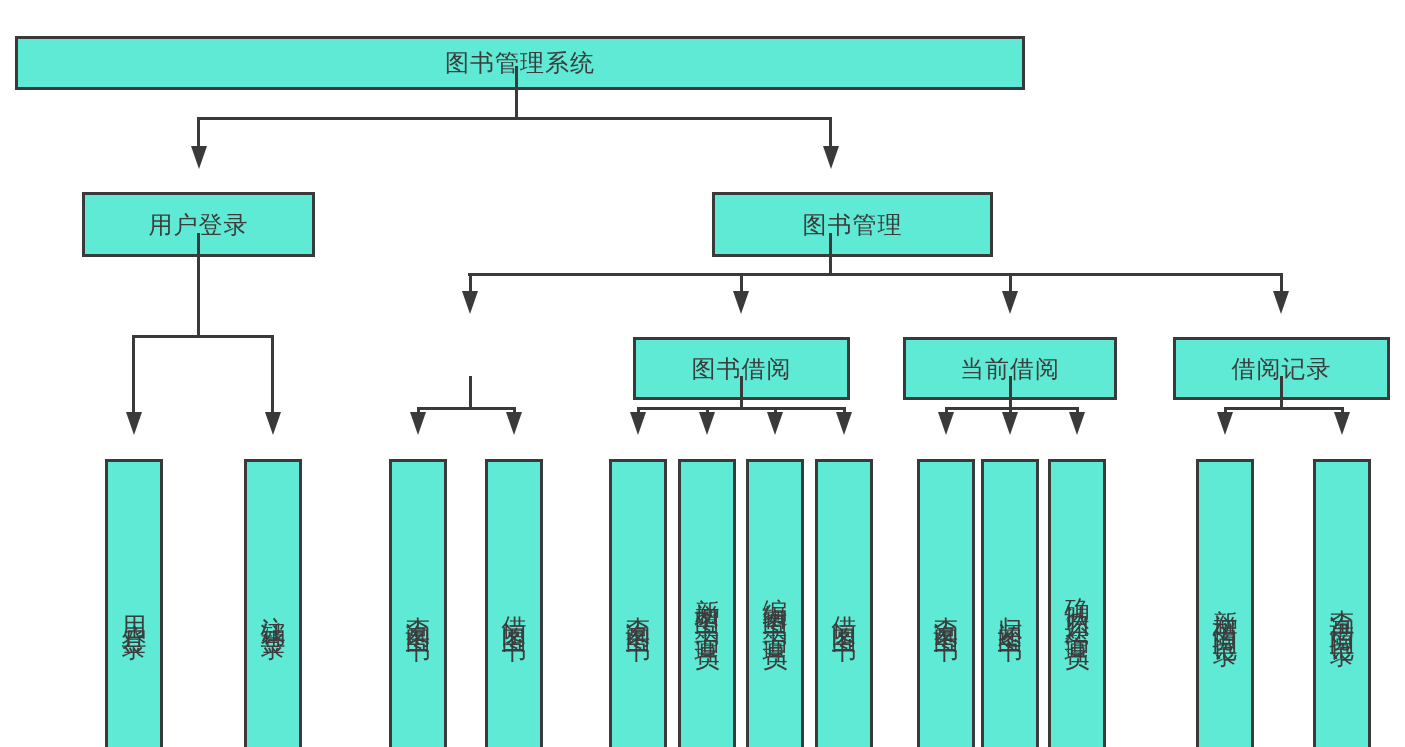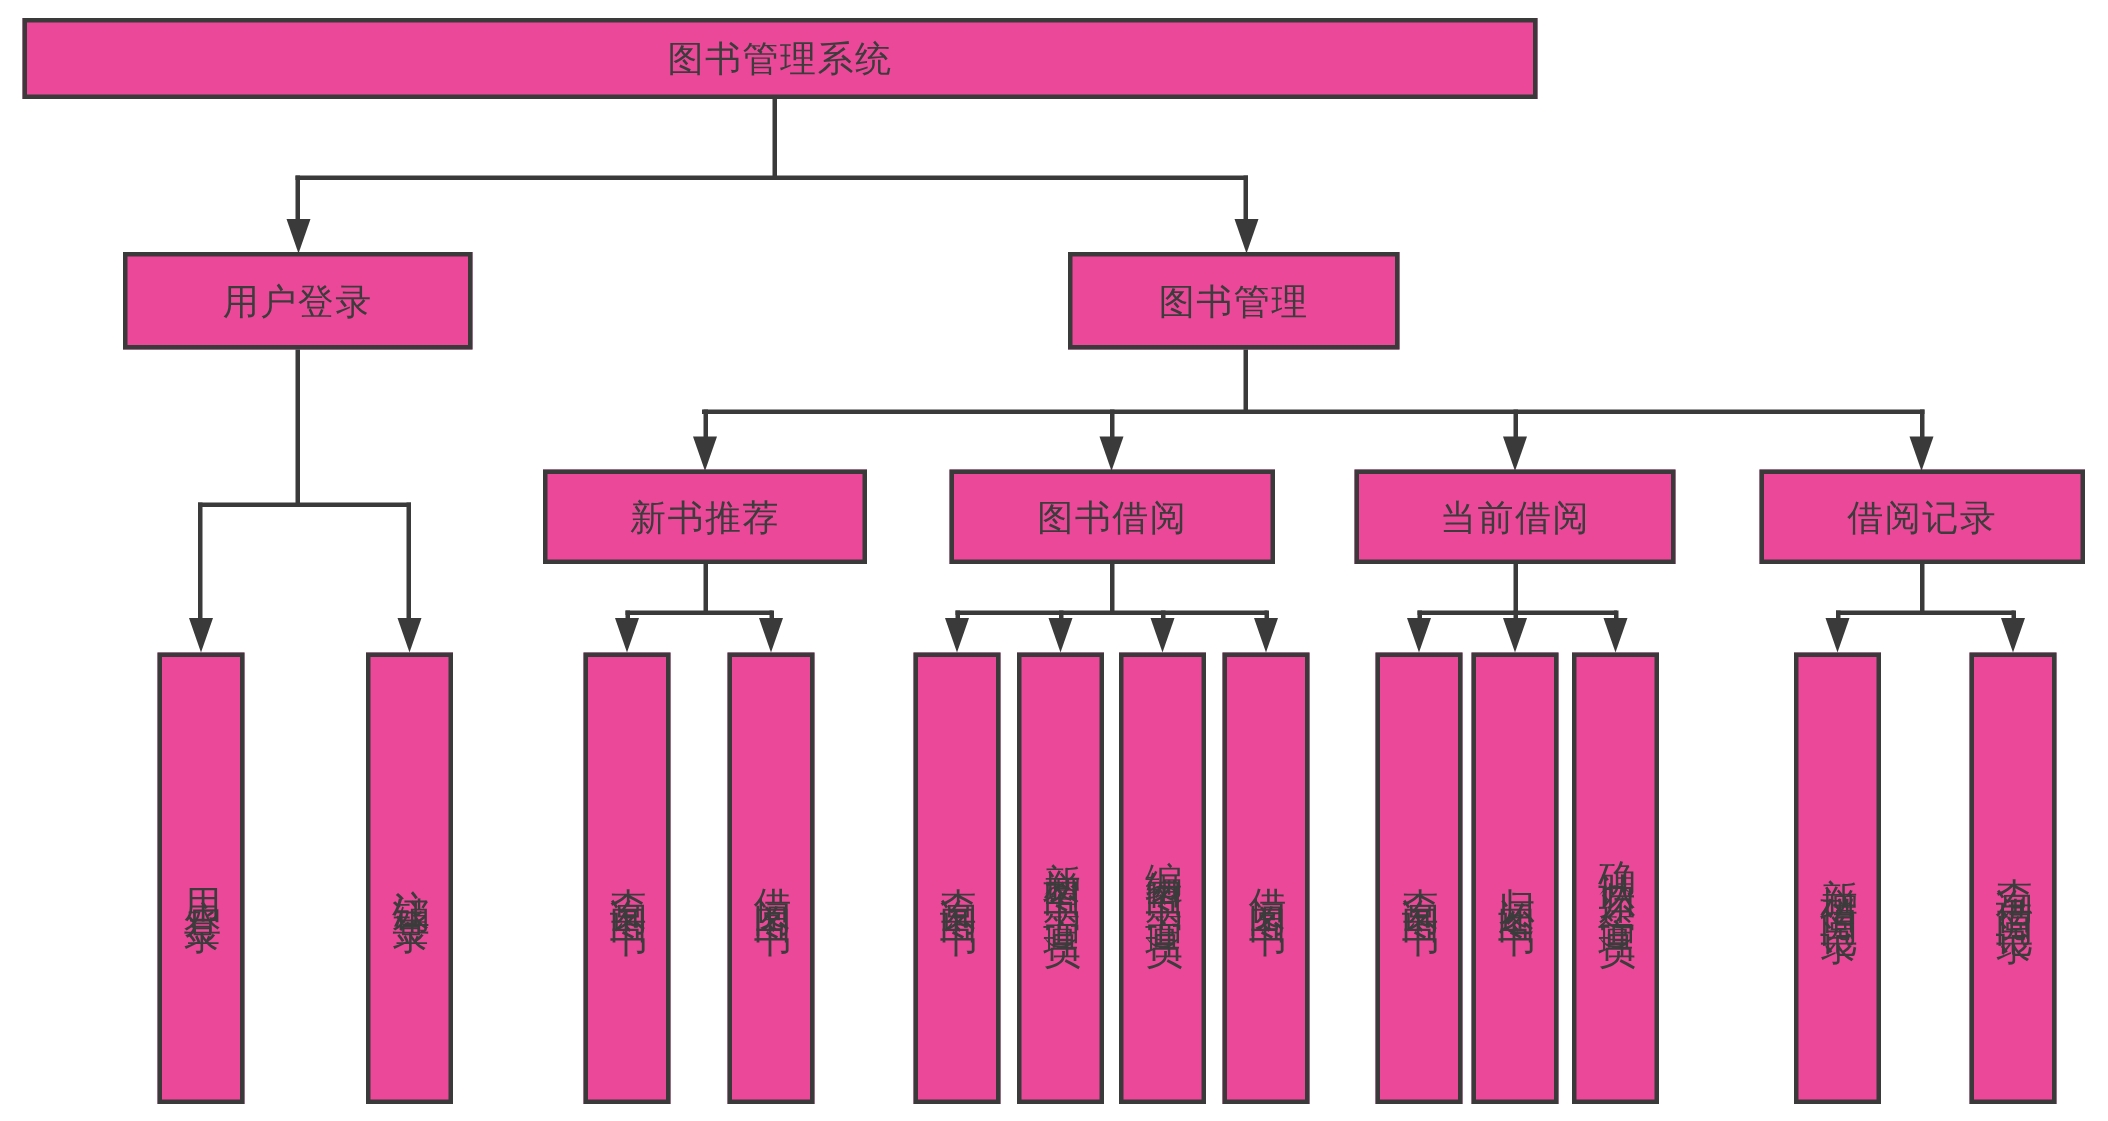--- a/index.html
+++ b/index.html
@@ -17,43 +17,44 @@
     position:relative;
     width:1405px;
     height:747px;
     background:var(--bg);
     overflow:hidden;
   }
   
   .box{
     position:absolute;
     border:3px solid var(--line);
-    background:#ec4899;
+    background:#5eead4;
     display:flex;
     align-items:center;
     justify-content:center;
     color:var(--text);
+    margin-top:24px;
   }
   .hlabel{
     font-size:24px;
     letter-spacing:1px;
     white-space:nowrap;
   }
   .vtext{
     writing-mode:vertical-rl;
     text-orientation:mixed;
     font-size:25px;
     letter-spacing:7px;
     line-height:1;
     color:var(--text);
   }
   
   #root      {left:15px;  top:12px;  width:1010px; height:54px;}
   #n-user    {left:82px;  top:168px; width:233px;  height:65px;}
-  #n-book    {left:712px; top:168px; width:221px;  height:65px;}
+  #n-book    {left:712px; top:168px; width:281px;  height:65px;}
   #n-new     {left:362px; top:313px; width:216px;  height:63px;}
   #n-borrow  {left:633px; top:313px; width:217px;  height:63px;}
   #n-current {left:903px; top:313px; width:214px;  height:63px;}
   #n-records {left:1173px;top:313px; width:217px;  height:63px;}
   .leafbox{top:435px; width:58px; height:301px;}
   #l1 {left:105px;}  #l2 {left:244px;}
   #l3 {left:389px;}  #l4 {left:485px;}
   #l5 {left:609px;}  #l6 {left:678px;}
   #l7 {left:746px;}  #l8 {left:815px;}
   #l9 {left:917px;}  #l10{left:981px;}  #l11{left:1048px;}
@@ -149,23 +150,20 @@
     <span class="hlabel">图书管理系统</span>
   </div>
 
   <div class="box" id="n-user">
     <span class="hlabel">用户登录</span>
   </div>
   <div class="box" id="n-book">
     <span class="hlabel">图书管理</span>
   </div>
 
-  <div class="box" id="n-new">
-    <span class="hlabel">新书推荐</span>
-  </div>
   <div class="box" id="n-current">
     <span class="hlabel">当前借阅</span>
   </div>
   <div class="box" id="n-borrow">
     <span class="hlabel">图书借阅</span>
   </div>
   <div class="box" id="n-records">
     <span class="hlabel">借阅记录</span>
   </div>
 

